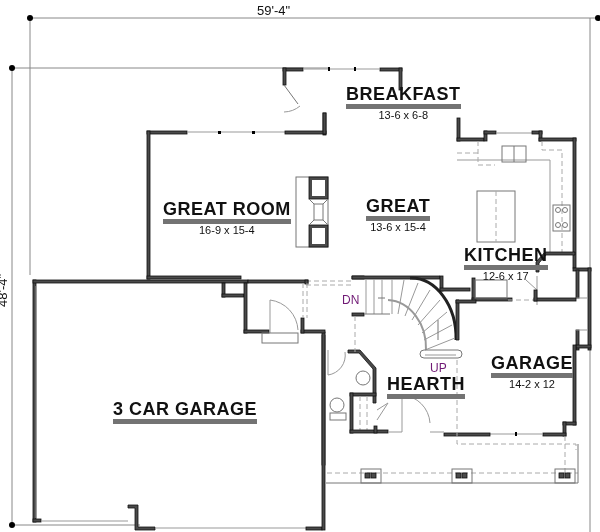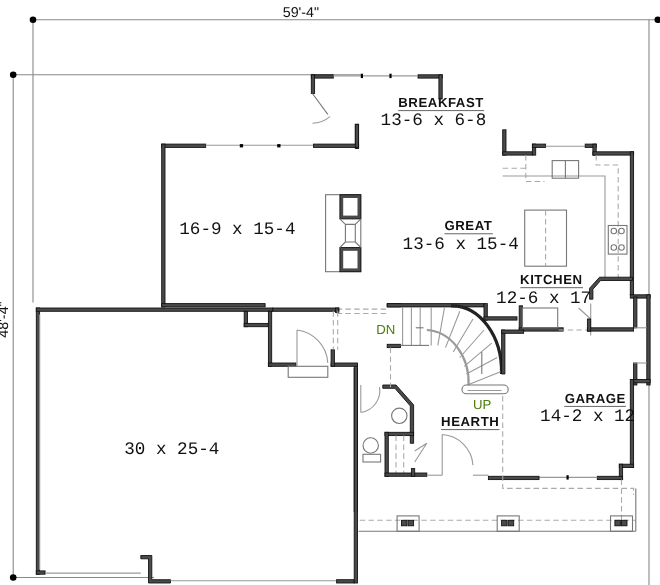--- a/index.html
+++ b/index.html
@@ -5,24 +5,24 @@
     html, body { margin: 0; padding: 0; background: #ffffff; }
     body { width: 600px; height: 532px; position: relative; overflow: hidden; font-family: "Liberation Sans", sans-serif; }
     svg { position: absolute; left: 0; top: 0; }
     .wall { fill: #4a4a4a; stroke: #111; stroke-width: 0.8; }
     .thin { stroke: #999; stroke-width: 1; fill: none; }
     .thin2 { stroke: #777; stroke-width: 1; fill: none; }
     .dash { stroke: #aaa; stroke-width: 1; fill: none; stroke-dasharray: 5 3; }
     .dim { stroke: #888; stroke-width: 1; fill: none; }
     .dot { fill: #000; }
     .lbl { position: absolute; text-align: center; color: #111; line-height: 1; white-space: nowrap; }
-    .room-name { font-weight: bold; font-size: 12px; letter-spacing: 0.5px; border-bottom: 1px solid #737373; padding-bottom: 1px; display: inline-block; margin-left: 14px; }
-    .room-size { font-size: 16px; display: block; margin-top: 1px; font-family: Liberation Mono, monospace; }
+    .room-name { font-weight: bold; font-size: 18px; letter-spacing: 0.5px; border-bottom: 5px solid #737373; padding-bottom: 1px; display: inline-block; }
+    .room-size { font-size: 11px; display: block; margin-top: 1px; }
     .dimtxt { position: absolute; font-size: 13px; color: #111; }
-    .small { position: absolute; font-size: 12px; color: #4d7c0f; }
+    .small { position: absolute; font-size: 12px; color: #701a75; }
   </style>
 </head>
 <body>
 
 <svg width="600" height="532" viewBox="0 0 600 532">
 
   <g>
     <line class="dim" x1="30" y1="18" x2="598" y2="18"></line>
     <line class="dim" x1="30" y1="18" x2="30" y2="275"></line>
     <circle class="dot" cx="30" cy="18" r="3"></circle>
@@ -228,35 +228,36 @@
 </svg>
 
 <div class="dimtxt" style="left:257px; top:3px;">59'-4"</div>
 <div class="dimtxt" style="left:-14px; top:283px; transform: rotate(-90deg); transform-origin: center;">48'-4"</div>
 
 <div class="lbl" style="left:346px; top:85px;">
   <span class="room-name">BREAKFAST</span>
   <span class="room-size">13-6 x 6-8</span>
 </div>
 <div class="lbl" style="left:163px; top:200px;">
+  <span class="room-name">GREAT ROOM</span>
   <span class="room-size">16-9 x 15-4</span>
 </div>
 <div class="lbl" style="left:366px; top:197px;">
   <span class="room-name">GREAT</span>
   <span class="room-size">13-6 x 15-4</span>
 </div>
-<div class="lbl" style="left:451px; top:246px;">
+<div class="lbl" style="left:464px; top:246px;">
   <span class="room-name">KITCHEN</span>
   <span class="room-size">12-6 x 17</span>
 </div>
 <div class="lbl" style="left:491px; top:354px;">
   <span class="room-name">GARAGE</span>
   <span class="room-size">14-2 x 12</span>
 </div>
 <div class="lbl" style="left:387px; top:375px;">
   <span class="room-name">HEARTH</span>
 </div>
 <div class="lbl" style="left:113px; top:400px;">
-  <span class="room-size">30 x 25-4</span>
+  <span class="room-name">3 CAR GARAGE</span>
 </div>
 
 <div class="small" style="left:342px; top:293px;">DN</div>
 <div class="small" style="left:430px; top:361px;">UP</div>
 
 </body></html>

